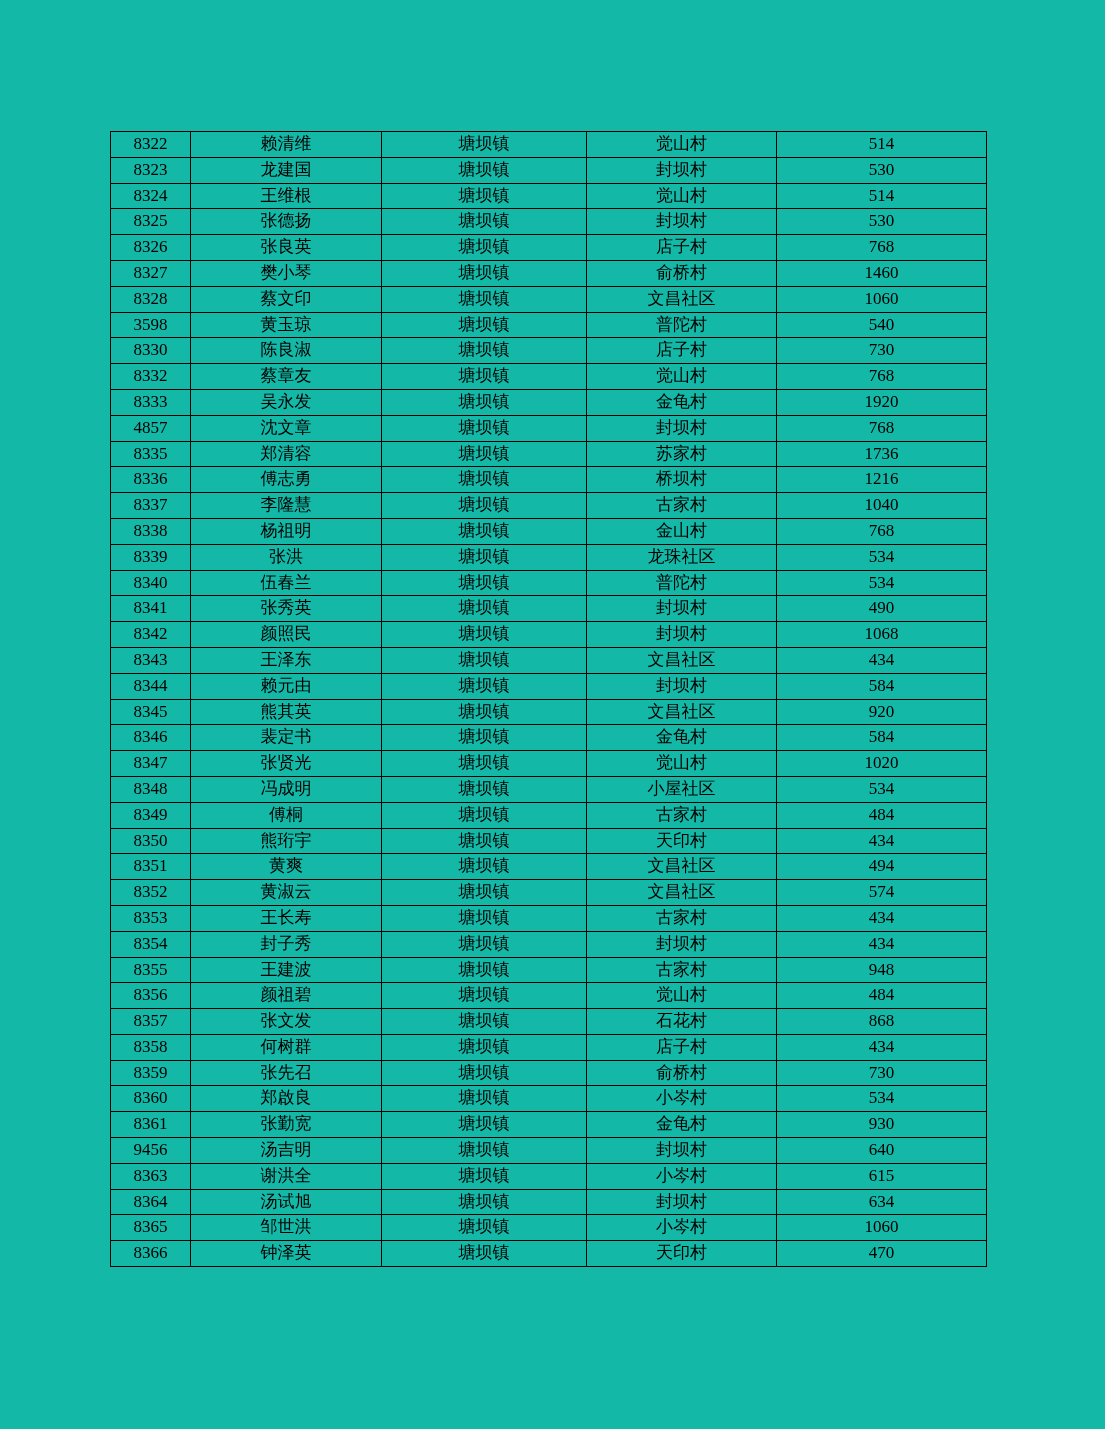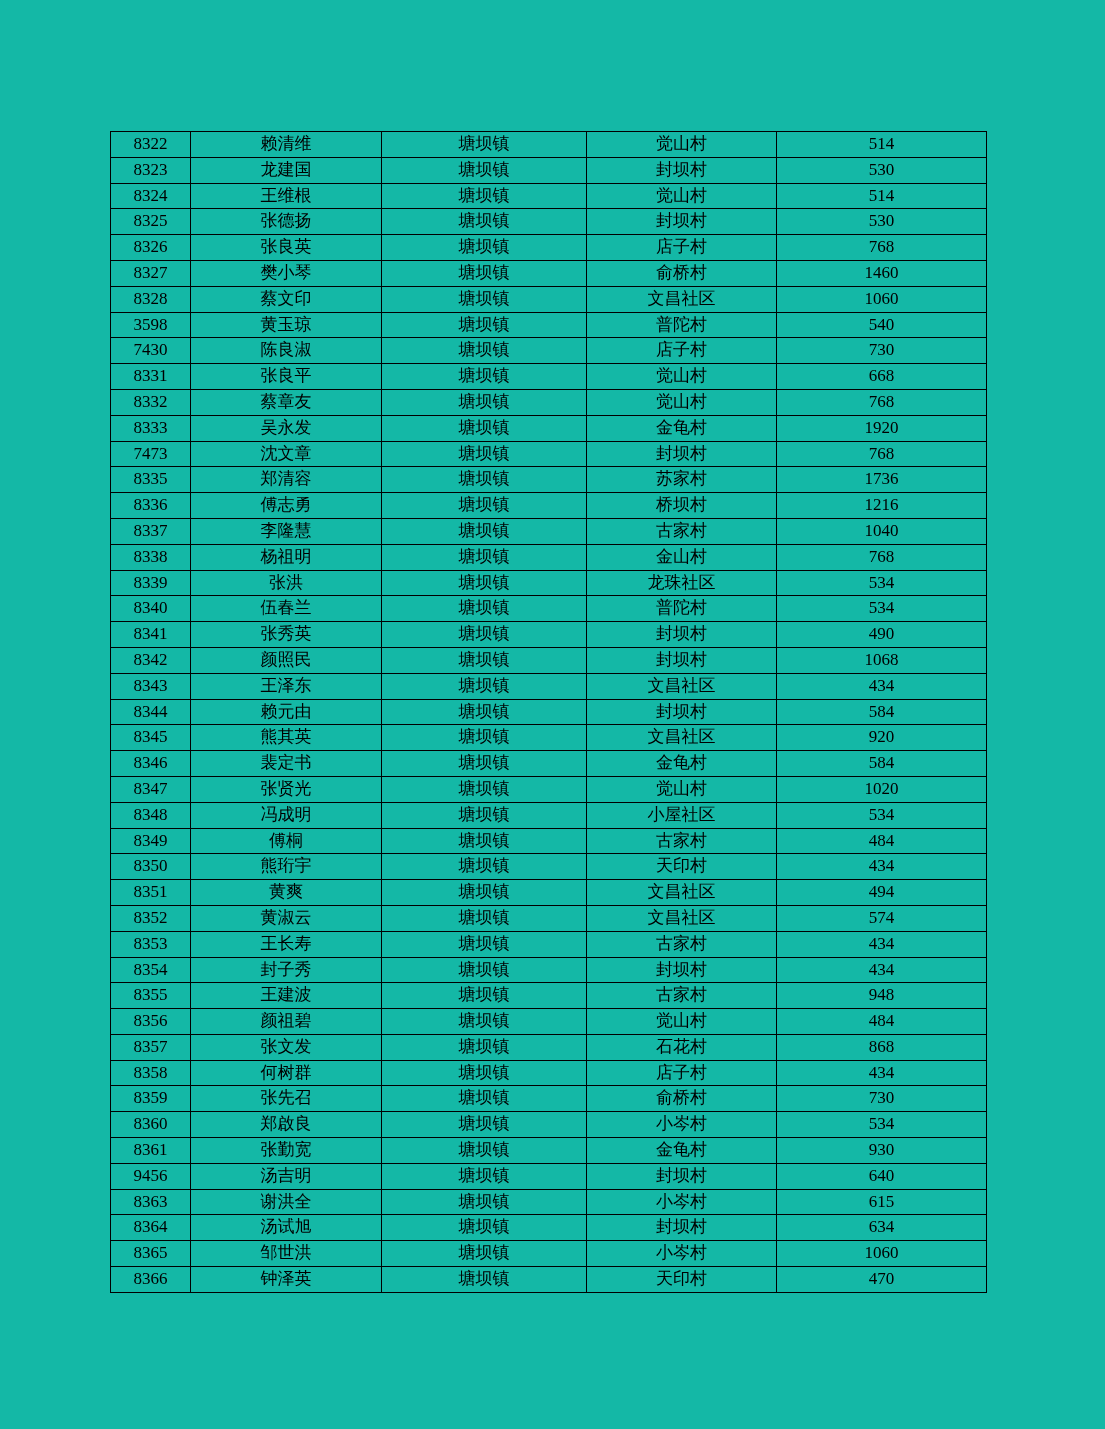--- a/index.html
+++ b/index.html
@@ -99,49 +99,42 @@
           <td>1060</td>
         </tr>
         <tr>
           <td>3598</td>
           <td>黄玉琼</td>
           <td>塘坝镇</td>
           <td>普陀村</td>
           <td>540</td>
         </tr>
         <tr>
-          <td>7430</td>
+          <td>8330</td>
           <td>陈良淑</td>
           <td>塘坝镇</td>
           <td>店子村</td>
           <td>730</td>
         </tr>
         <tr>
-          <td>8331</td>
-          <td>张良平</td>
-          <td>塘坝镇</td>
-          <td>觉山村</td>
-          <td>668</td>
-        </tr>
-        <tr>
           <td>8332</td>
           <td>蔡章友</td>
           <td>塘坝镇</td>
           <td>觉山村</td>
           <td>768</td>
         </tr>
         <tr>
           <td>8333</td>
           <td>吴永发</td>
           <td>塘坝镇</td>
           <td>金龟村</td>
           <td>1920</td>
         </tr>
         <tr>
-          <td>7473</td>
+          <td>4857</td>
           <td>沈文章</td>
           <td>塘坝镇</td>
           <td>封坝村</td>
           <td>768</td>
         </tr>
         <tr>
           <td>8335</td>
           <td>郑清容</td>
           <td>塘坝镇</td>
           <td>苏家村</td>

